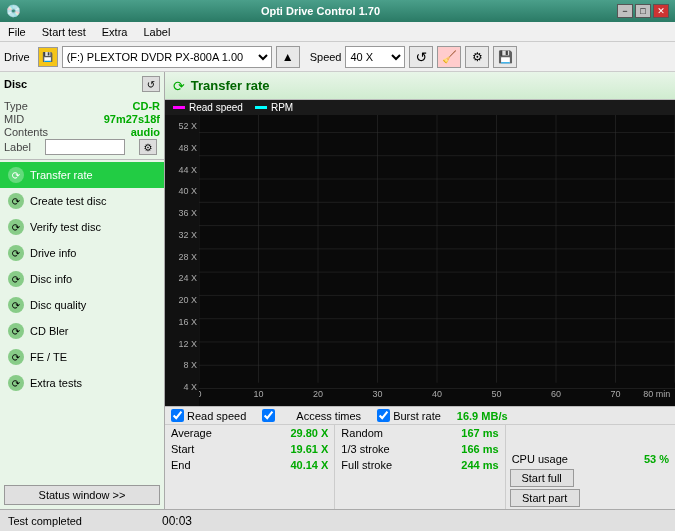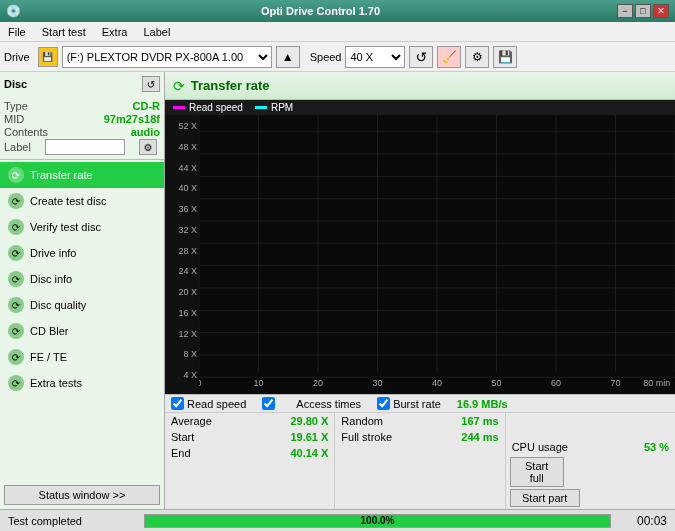--- a/index.html
+++ b/index.html
@@ -301,39 +301,39 @@
             <span>End</span>
             <span style="color:#00aa00;font-weight:bold;">40.14 X</span>
           </div>
         </div>
         <div style="flex:1;border-left:1px solid #ccc;border-right:1px solid #ccc;">
           <div style="display:flex;justify-content:space-between;padding:2px 6px;font-size:11px;">
             <span>Random</span>
             <span style="color:#00aa00;font-weight:bold;">167 ms</span>
           </div>
           <div style="display:flex;justify-content:space-between;padding:2px 6px;font-size:11px;">
+            <span>1/3 stroke</span>
+            <span style="color:#00aa00;font-weight:bold;">166 ms</span>
+          </div>
+          <div style="display:flex;justify-content:space-between;padding:2px 6px;font-size:11px;">
             <span>Full stroke</span>
             <span style="color:#00aa00;font-weight:bold;">244 ms</span>
           </div>
         </div>
         <div style="flex:1;">
           <div style="display:flex;justify-content:space-between;padding:2px 6px;font-size:11px;margin-top:26px;">
             <span>CPU usage</span>
             <span style="color:#00aa00;font-weight:bold;">53 %</span>
           </div>
           <div style="padding:2px 4px;">
-            <button style="width:54px;padding:2px 6px;background:#e0e0e0;border:1px solid #999;cursor:pointer;font-size:11px;margin-bottom:2px;display:block;">Start full</button>
+            <button style="width:64px;padding:2px 6px;background:#e0e0e0;border:1px solid #999;cursor:pointer;font-size:11px;margin-bottom:2px;display:block;">Start full</button>
             <button style="width:70px;padding:2px 6px;background:#e0e0e0;border:1px solid #999;cursor:pointer;font-size:11px;display:block;">Start part</button>
           </div>
         </div>
       </div>
     </div>
   </div>
 </div>
 
 <div class="statusbar">
   <span class="status-text">Test completed</span>
-  <div class="progress-container">
-    <div class="progress-bar" id="progress-fill" style="width:100%;"></div>
-    <div class="progress-text">100.0%</div>
-  </div>
   <span class="time-display">00:03</span>
 </div>
 
 </body></html>

